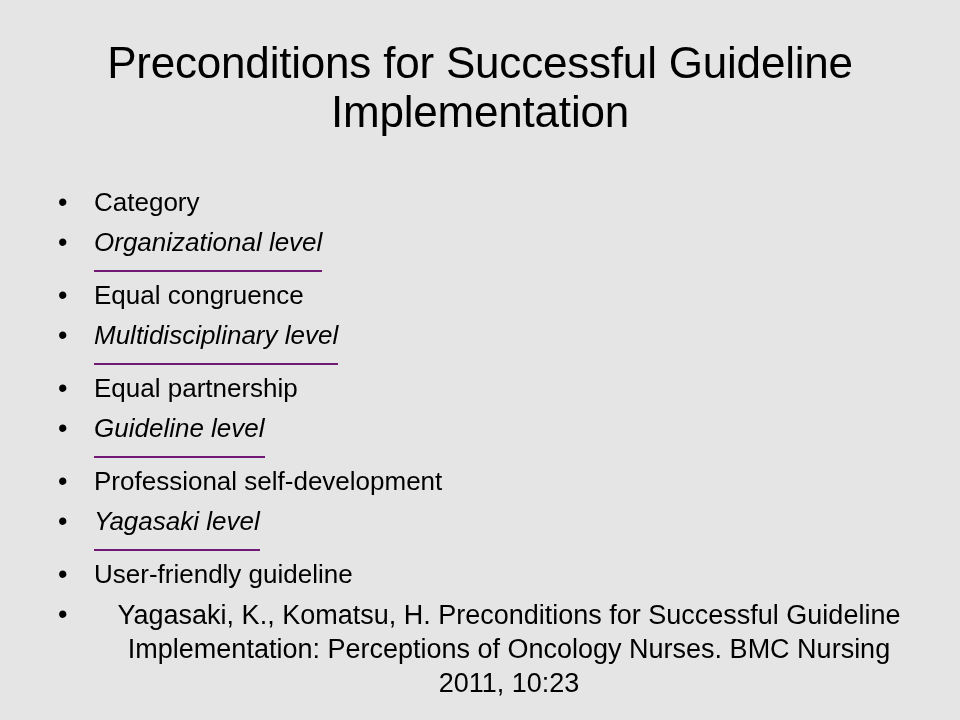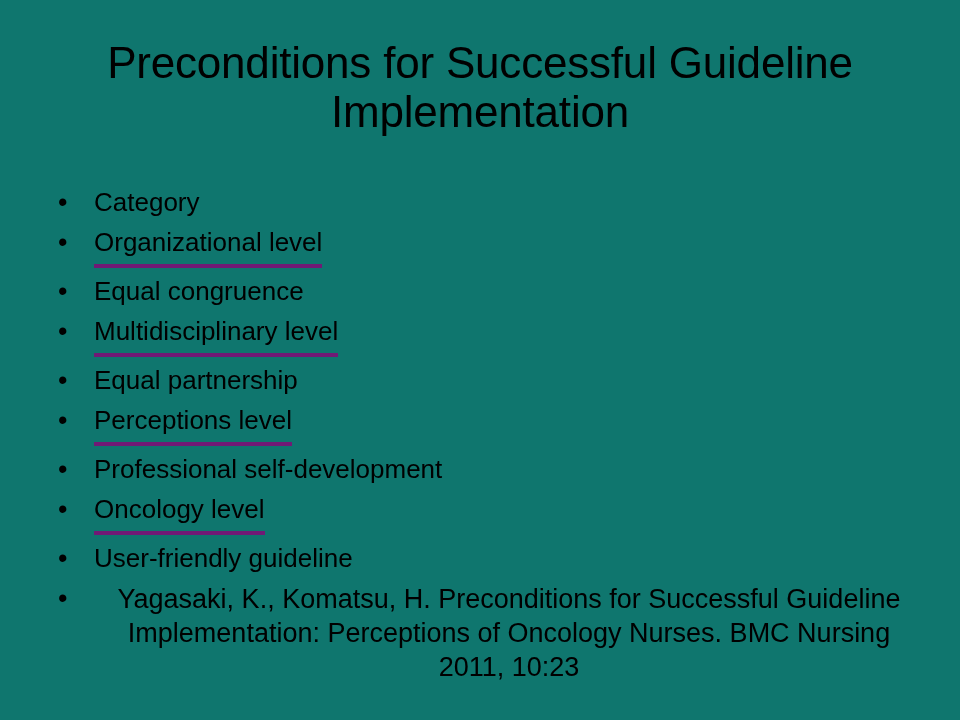--- a/index.html
+++ b/index.html
@@ -11,21 +11,21 @@
     height: 720px;
     background: #FFFFFF;
     font-family: "Liberation Sans", sans-serif;
     color: #000000;
     overflow: hidden;
   }
   .slide {
     position: relative;
     width: 960px;
     height: 720px;
-    background: #0f766e;
+    background: #e5e5e5;
     box-sizing: border-box;
   }
   .slide-title {
     position: absolute;
     left: 40px;
     top: 38px;
     width: 880px;
     text-align: center;
     font-size: 44px;
     line-height: 1.12;
@@ -65,24 +65,25 @@
     user-select: none;
   }
   .bullet-text {
     flex: 1 1 auto;
     font-size: 26px;
     line-height: 33px;
     color: #000000;
   }
   .bullet-text .u {
     text-decoration: none;
-    border-bottom: 4px solid #701a75;
-    padding-bottom: 7px;
+    border-bottom: 2px solid #701a75;
+    padding-bottom: 13px;
     display: inline-block;
     line-height: 30px;
+    font-style: italic;
   }
   .citation-text {
     font-size: 27px;
     line-height: 34px;
     max-width: 830px;
     text-align: center;
   }
 </style>
 </head>
 <body>
@@ -107,29 +108,29 @@
       <li class="bullet-row">
         <span class="bullet-marker">•</span>
         <span class="bullet-text"><span class="u">Multidisciplinary level</span></span>
       </li>
       <li class="bullet-row">
         <span class="bullet-marker">•</span>
         <span class="bullet-text">Equal partnership</span>
       </li>
       <li class="bullet-row">
         <span class="bullet-marker">•</span>
-        <span class="bullet-text"><span class="u">Perceptions level</span></span>
+        <span class="bullet-text"><span class="u">Guideline level</span></span>
       </li>
       <li class="bullet-row">
         <span class="bullet-marker">•</span>
         <span class="bullet-text">Professional self-development</span>
       </li>
       <li class="bullet-row">
         <span class="bullet-marker">•</span>
-        <span class="bullet-text"><span class="u">Oncology level</span></span>
+        <span class="bullet-text"><span class="u">Yagasaki level</span></span>
       </li>
       <li class="bullet-row">
         <span class="bullet-marker">•</span>
         <span class="bullet-text">User-friendly guideline</span>
       </li>
       <li class="bullet-row is-citation">
         <span class="bullet-marker">•</span>
         <span class="bullet-text citation-text">Yagasaki, K., Komatsu, H. Preconditions for Successful Guideline Implementation: Perceptions of Oncology Nurses. BMC Nursing 2011, 10:23</span>
       </li>
     </ul>

